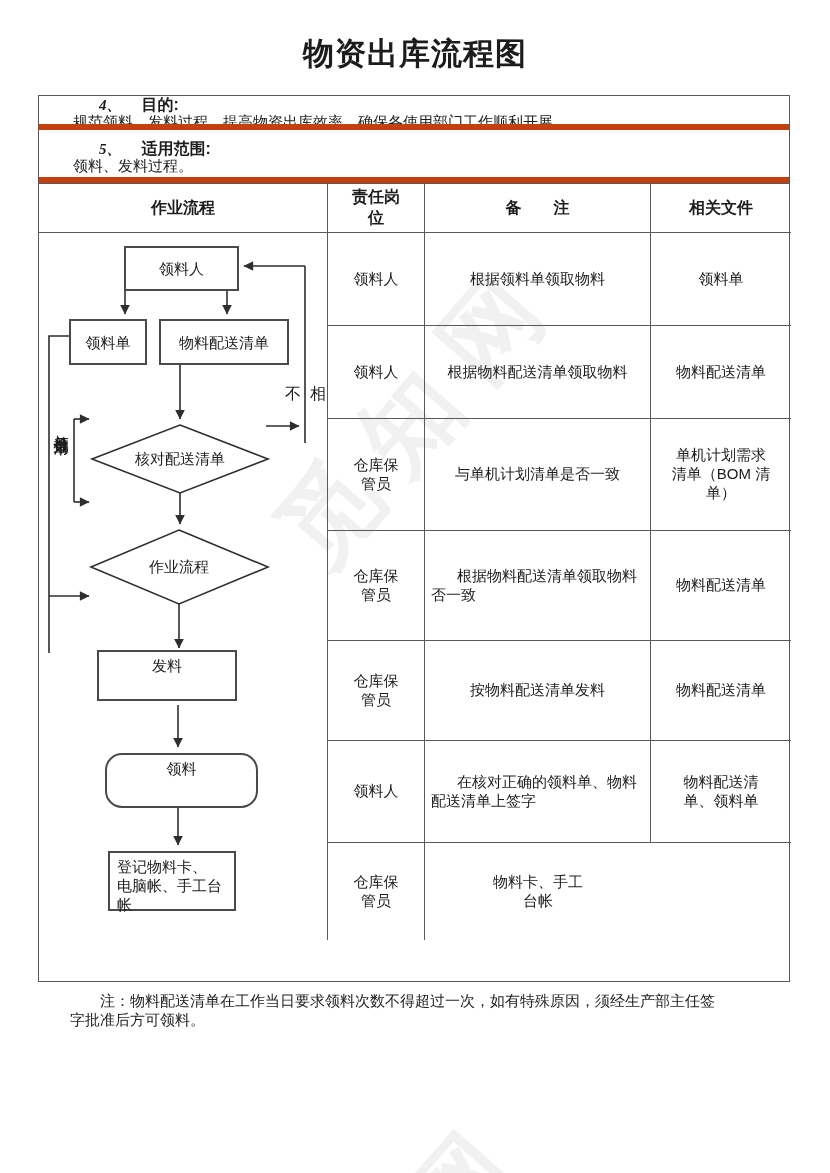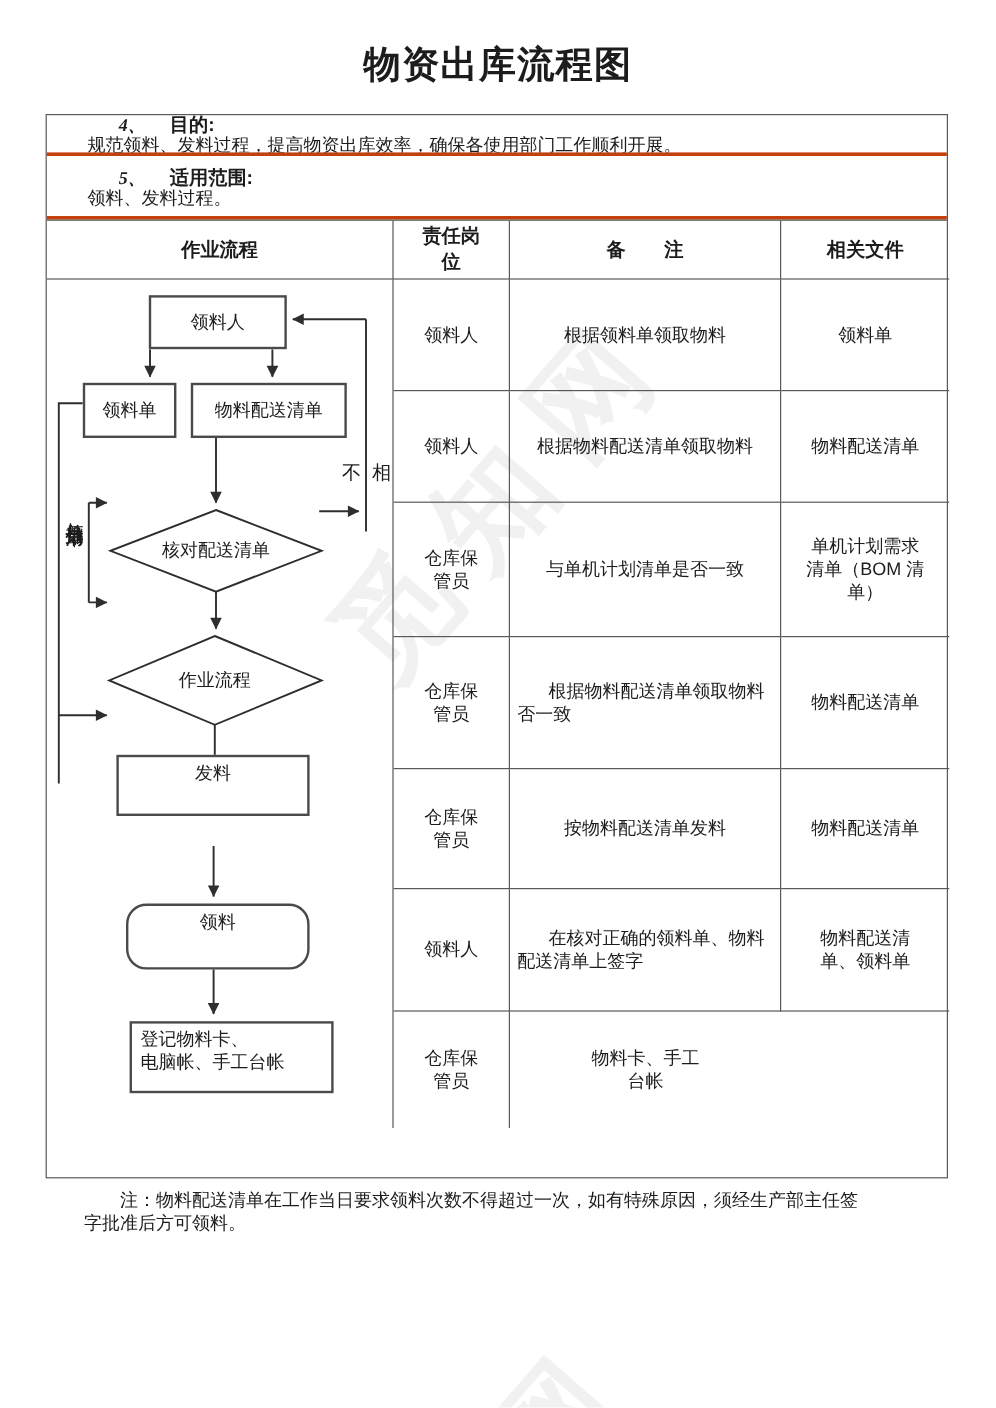--- a/index.html
+++ b/index.html
@@ -17,21 +17,21 @@
   
   .doc-title{
     position:absolute;left:0;top:33px;width:830px;text-align:center;
     font-size:31px;font-weight:bold;letter-spacing:1px;z-index:2;
   }
   
   .doc-table{
     position:absolute;left:38px;top:95px;width:752px;height:887px;
     border:1px solid #595959;box-sizing:border-box;z-index:1;background:transparent;
   }
-  .sec{box-sizing:border-box;border-bottom:3px solid #c2410c;overflow:hidden;}
+  .sec{box-sizing:border-box;border-bottom:6px solid #c2410c;overflow:hidden;}
   .sec-1{height:34px;}
   .sec-2{height:53px;padding-top:10px;}
   .sec-3{height:44px;padding-top:14px;border-bottom:none;}
   .sec-head{margin-left:60px;font-size:16px;font-weight:bold;line-height:17px;}
   .sec-num{
     font-family:"Liberation Serif", serif;font-style:italic;font-weight:bold;
     font-size:15px;margin-right:20px;
   }
   .sec-body{margin-left:34px;font-size:15px;line-height:16px;}
   
@@ -146,23 +146,23 @@
           <polygon points="141,192 229,226 141,260 53,226" fill="#ffffff"></polygon>
           <polygon points="140,297 229,334 140,371 52,334" fill="#ffffff"></polygon>
         </g>
       </svg>
 
       <div class="fc-box" style="left:85px;top:13px;width:115px;height:45px;">领料人</div>
       <div class="fc-box" style="left:30px;top:86px;width:78px;height:46px;">领料单</div>
       <div class="fc-box" style="left:120px;top:86px;width:130px;height:46px;">物料配送清单</div>
       <div class="fc-dlabel" style="left:141px;top:226px;">核对配送清单</div>
       <div class="fc-dlabel" style="left:140px;top:334px;">作业流程</div>
-      <div class="fc-box topalign" style="left:58px;top:396px;width:161px;height:51px;">发料</div>
+      <div class="fc-box topalign" style="left:58px;top:417px;width:140px;height:51px;">发料</div>
       <div class="fc-box topalign" style="left:66px;top:520px;width:153px;height:55px;border-radius:17px;">领料</div>
-      <div class="fc-box topalign" style="left:69px;top:618px;width:170px;height:60px;justify-content:flex-start;padding-left:7px;">登记物料卡、
+      <div class="fc-box topalign" style="left:69px;top:618px;width:128px;height:60px;justify-content:flex-start;padding-left:7px;">登记物料卡、
 电脑帐、手工台帐</div>
 
       <div class="fc-mismatch">不相</div>
       <div class="fc-sidenote">与单机计划清单</div>
     </div>
 
     <div class="cell">领料人</div>
     <div class="cell">根据领料单领取物料</div>
     <div class="cell last-col">领料单</div>
 

